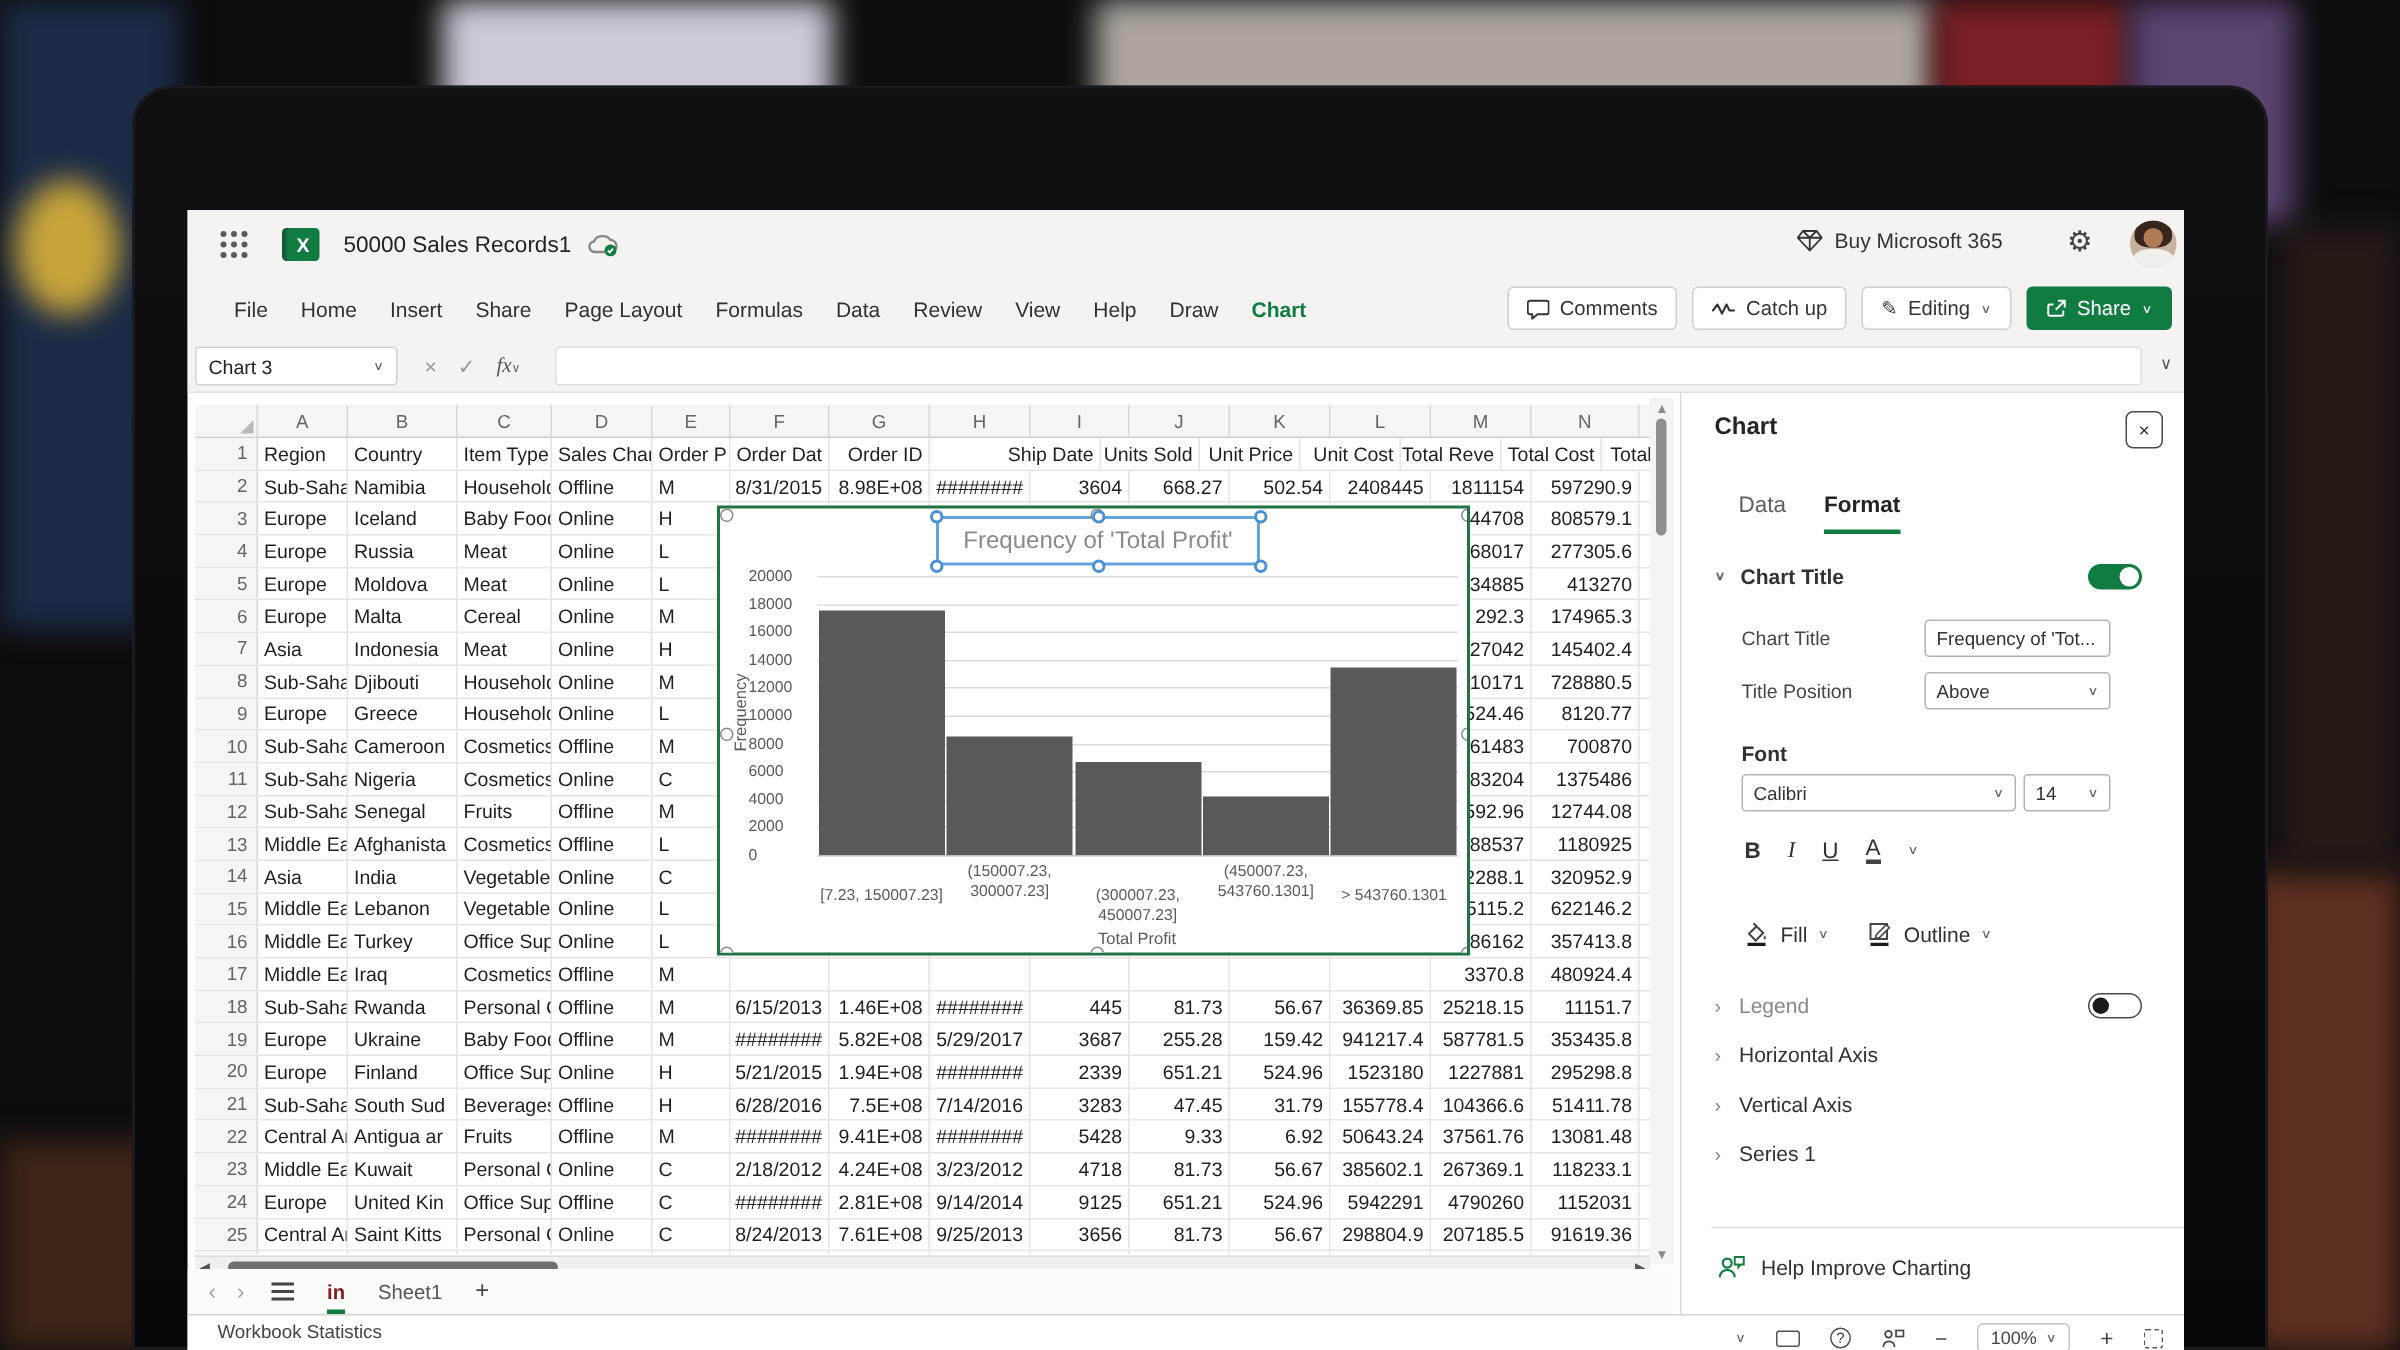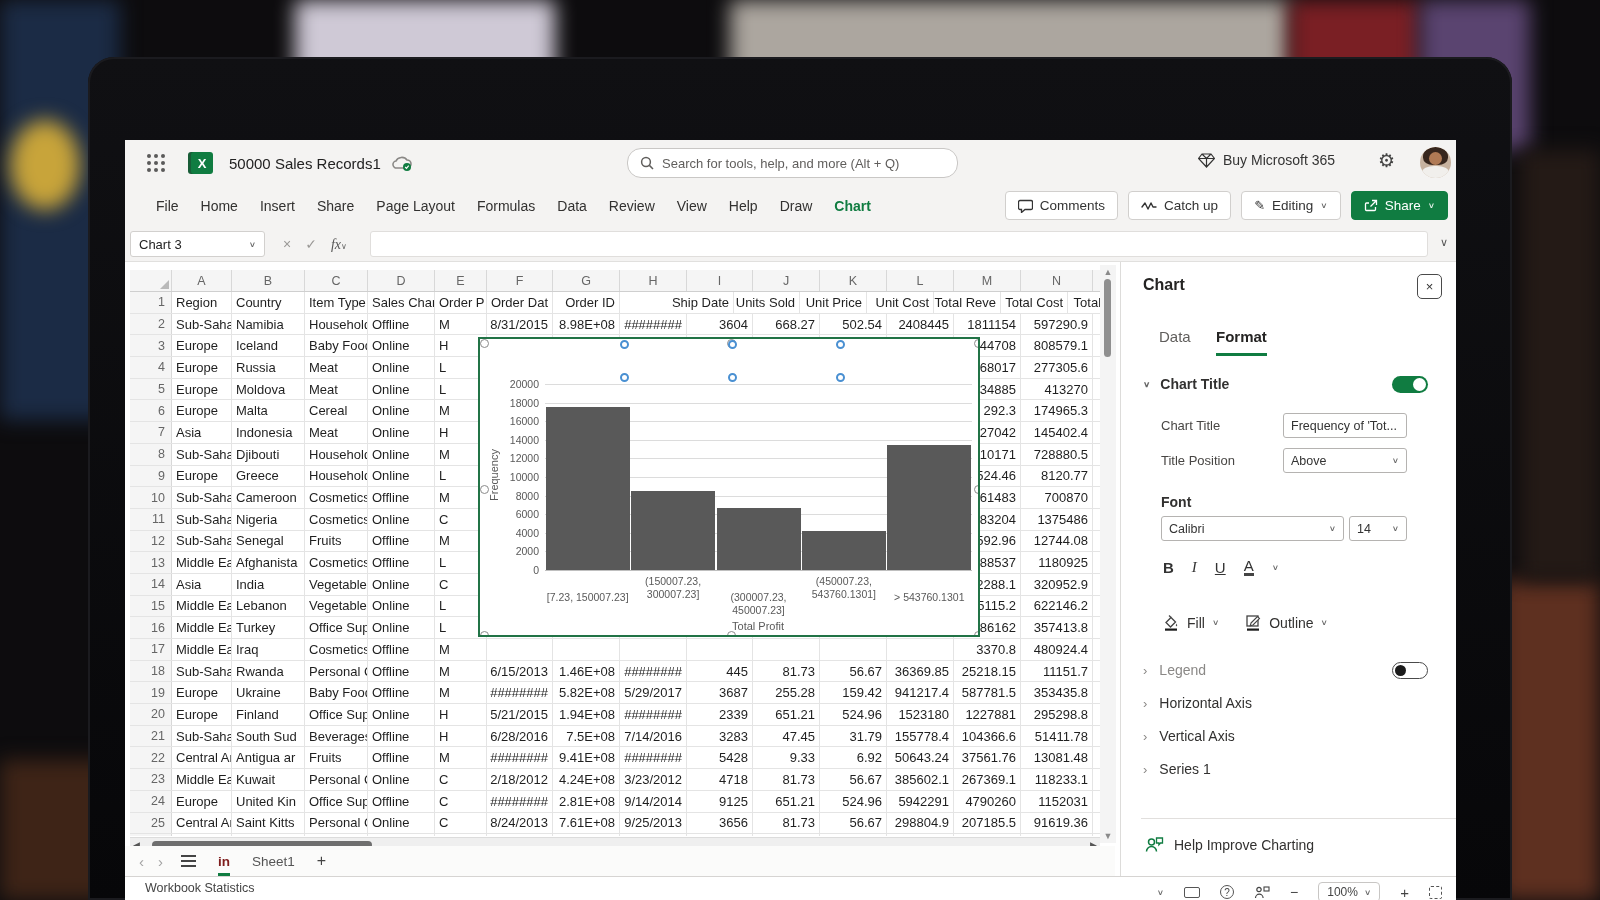--- a/index.html
+++ b/index.html
@@ -58,21 +58,21 @@
   #hscroll{position:absolute;left:5px;top:697px;width:970px;height:14px;background:#efefef;border-top:1px solid #dcdcdc;}
   #hscroll .thumb{position:absolute;left:22px;top:3px;width:220px;height:8px;border-radius:4px;background:#6f6f6f;}
   #hscroll .la{position:absolute;left:3px;top:2px;font-size:9px;color:#555;}
   #hscroll .ra{position:absolute;right:3px;top:2px;font-size:9px;color:#555;}
   
   #chart{position:absolute;left:353px;top:197px;width:502px;height:300px;background:#fff;border:2px solid #217346;overflow:hidden;}
   .handle{position:absolute;width:9px;height:9px;border-radius:50%;background:#fff;border:1px solid #8b8b8b;z-index:5;}
   #chart-title-box{position:absolute;left:144px;top:5px;width:216px;height:33px;border:2px solid #64a4da;display:flex;align-items:center;justify-content:center;font-size:16px;color:#8a8a8a;background:#fff;z-index:3;}
   .bhandle{position:absolute;width:9px;height:9px;border-radius:50%;background:#fff;border:2px solid #4a90d2;z-index:6;}
   .gline{position:absolute;left:65px;width:427px;height:1px;background:#dcdcdc;}
-  .ylab{position:absolute;width:40px;text-align:right;font-size:10.5px;color:#595959;}
+  .ylab{position:absolute;width:40px;text-align:left;font-size:10.5px;color:#595959;}
   .bar{position:absolute;background:#595959;}
   .xlab{position:absolute;width:120px;text-align:center;font-size:10.5px;color:#595959;line-height:13px;}
   #ylab-axis{position:absolute;left:-26px;top:130px;width:80px;text-align:center;font-size:11px;color:#595959;transform:rotate(-90deg);}
   #xlab-axis{position:absolute;left:218px;top:281px;width:120px;text-align:center;font-size:11px;color:#595959;}
   
   #panel{position:absolute;left:995px;top:122px;width:336px;height:614px;background:#fff;border-left:1px solid #dddcda;}
   #panel-title{position:absolute;left:22px;top:14px;font-size:16px;font-weight:bold;color:#252423;}
   #panel-close{position:absolute;right:14px;top:12px;width:25px;height:25px;border:1.5px solid #4a4a4a;border-radius:5px;display:flex;align-items:center;justify-content:center;font-size:13px;color:#333;}
   .ptab{position:absolute;top:66px;font-size:15px;color:#605e5c;padding-bottom:8px;}
   .ptab.active{color:#252423;font-weight:bold;border-bottom:3px solid #107c41;}
@@ -142,27 +142,20 @@
       <div class="xlogo">X</div>
       <div id="doc-title">50000 Sales Records1</div>
       <div class="cloudok">
         <svg width="22" height="16" viewBox="0 0 22 16">
             <path d="M6 13 h10 a4 4 0 0 0 0-8 a6 5 0 0 0-11 1 a3.5 3.5 0 0 0 1 7z" fill="none" stroke="#8a8886" stroke-width="1.6"></path>
             <circle cx="16" cy="12" r="4" fill="#107c41"></circle>
             <path d="M14.2 12 l1.3 1.3 2.2-2.6" stroke="#fff" stroke-width="1.2" fill="none"></path>
           </svg>
       </div>
     </div>
-    <div id="searchbox">
-      <svg width="14" height="14" viewBox="0 0 14 14">
-          <circle cx="6" cy="6" r="4.4" fill="none" stroke="#605e5c" stroke-width="1.5"></circle>
-          <line x1="9.4" y1="9.4" x2="13" y2="13" stroke="#605e5c" stroke-width="1.5"></line>
-        </svg>
-      <span>Search for tools, help, and more (Alt + Q)</span>
-    </div>
     <div id="buy">
       <svg width="17" height="15" viewBox="0 0 17 15">
           <path d="M4 1 h9 l3.5 4.5 -8 8.5 -8-8.5z M1 5.5 h15 M4 1 l4.5 4.5 L13 1 M8.5 5.5 v8" fill="none" stroke="#333" stroke-width="1.2"></path>
         </svg>
       <span>Buy Microsoft 365</span>
     </div>
     <div id="gear">⚙</div>
     <div id="avatar">
         <div class="hair"></div>
         <div class="face"></div>
@@ -693,20 +686,23 @@
       <div class="thumb"></div>
       <div class="sbarrow" style="bottom:2px;">▼</div>
     </div>
     <div id="hscroll">
       <div class="la">◀</div>
       <div class="thumb"></div>
       <div class="ra">▶</div>
     </div>
 
     <div id="chart">
+      <div id="chart-title-box">
+        <span>Frequency of 'Total Profit'</span>
+      </div>
       <div id="ylab-axis">Frequency</div>
       <div id="xlab-axis">Total Profit</div>
       <div id="plot">
           <div class="gline" style="top: 231px; background: rgb(191, 191, 191);"></div>
           <div class="ylab" style="left: 19px; top: 225px;">0</div>
           <div class="gline" style="top: 212.4px;"></div>
           <div class="ylab" style="left: 19px; top: 206.4px;">2000</div>
           <div class="gline" style="top: 193.8px;"></div>
           <div class="ylab" style="left: 19px; top: 187.8px;">4000</div>
           <div class="gline" style="top: 175.2px;"></div>

